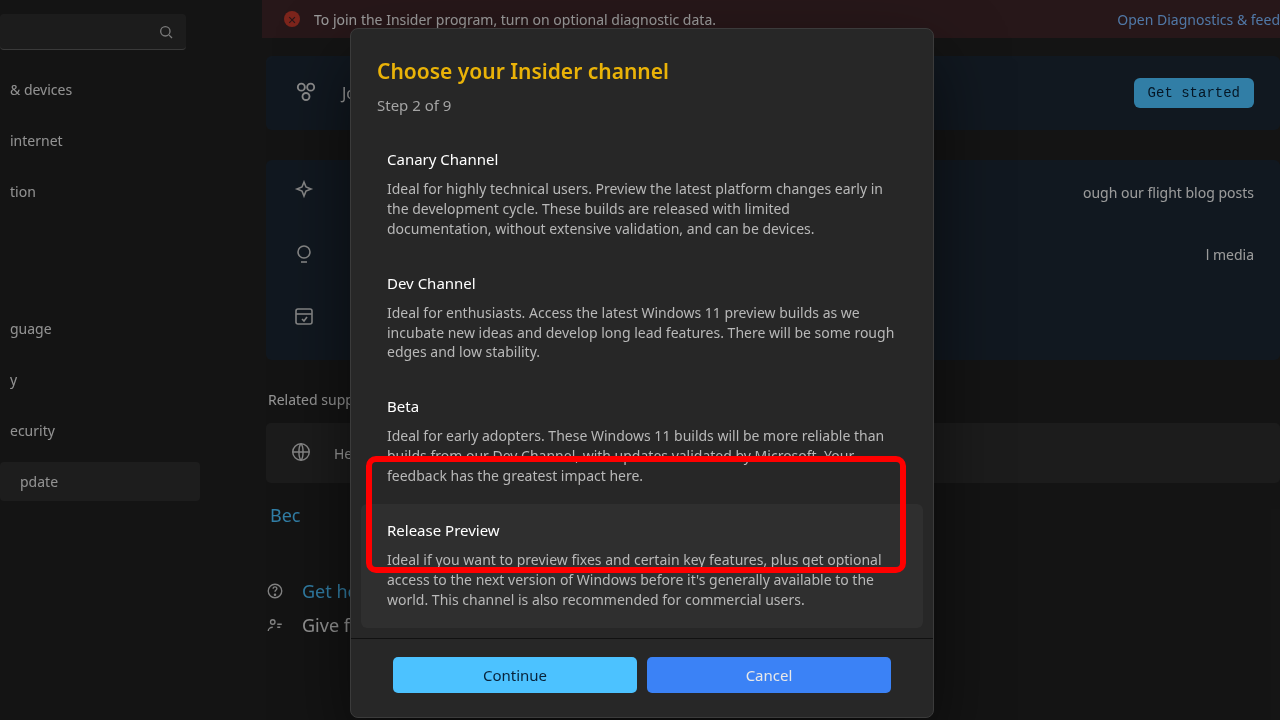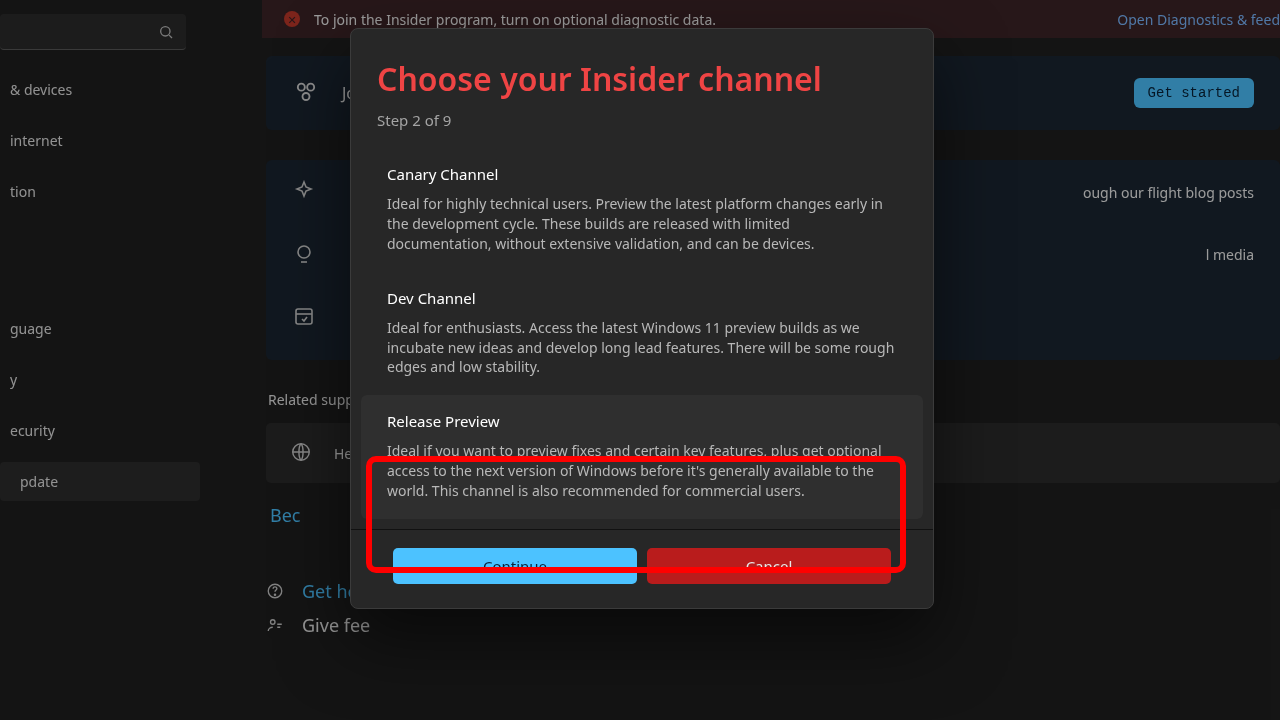--- a/index.html
+++ b/index.html
@@ -70,21 +70,21 @@
   .overlay {
     position: absolute; inset: 0; background: rgba(0,0,0,.35);
   }
   .modal {
     position: absolute; left: 350px; top: 28px; width: 584px;
     background: #272727; border: 1px solid #3b3b3b; border-radius: 8px;
     padding: 28px 0 24px 0;
     box-shadow: 0 30px 70px rgba(0,0,0,.55);
   }
   .modal h1 {
-    font-size: 32px; font-weight: 600; color: #ef4444;
+    font-size: 21px; font-weight: 600; color: #eab308;
     padding: 0 26px 10px 26px;
   }
   .modal .step {
     color: #a4a4a4; font-size: 15px; padding: 0 26px 18px 26px;
   }
   .channel {
     padding: 16px 26px 18px 26px; border-radius: 6px; margin: 0 10px;
   }
   .channel .c-title { font-size: 15px; color: #fff; margin-bottom: 10px; }
   .channel .c-desc { font-size: 14px; color: #b8b8b8; line-height: 1.42; }
@@ -99,21 +99,21 @@
   .footer-sep {
     height: 1px; background: #111; margin: 10px 0 18px 0;
   }
   .btn-row { display: flex; gap: 10px; padding: 0 42px; }
   .btn {
     flex: 1; height: 36px; border-radius: 5px; display: flex;
     align-items: center; justify-content: center; font-size: 15px;
     cursor: default;
   }
   .btn.primary { background: #4cc2ff; color: #08233a; }
-  .btn.secondary { background: #b91c1c; color: #e8e8e8; }
+  .btn.secondary { background: #3b82f6; color: #e8e8e8; }
 
   svg { display: block; }
 </style>
 </head>
 <body>
 
 <div class="sidebar">
   <div class="searchbox">
     <span class="mag">
       <svg width="16" height="16" viewBox="0 0 24 24" fill="none" stroke="currentColor" stroke-width="2">
@@ -229,20 +229,24 @@
   <div class="step">Step 2 of 9</div>
   <div id="channel-list">
       <div class="channel">
         <div class="c-title">Canary Channel</div>
         <div class="c-desc">Ideal for highly technical users. Preview the latest platform changes early in the development cycle. These builds are released with limited documentation, without extensive validation, and can be devices.</div>
       </div>
       <div class="channel">
         <div class="c-title">Dev Channel</div>
         <div class="c-desc">Ideal for enthusiasts. Access the latest Windows 11 preview builds as we incubate new ideas and develop long lead features. There will be some rough edges and low stability.</div>
       </div>
+      <div class="channel">
+        <div class="c-title">Beta</div>
+        <div class="c-desc">Ideal for early adopters. These Windows 11 builds will be more reliable than builds from our Dev Channel, with updates validated by Microsoft. Your feedback has the greatest impact here.</div>
+      </div>
       <div class="channel selected">
         <div class="c-title">Release Preview</div>
         <div class="c-desc">Ideal if you want to preview fixes and certain key features, plus get optional access to the next version of Windows before it's generally available to the world. This channel is also recommended for commercial users.</div>
       </div>
     </div>
   <div class="footer-sep"></div>
   <div class="btn-row">
     <div class="btn primary">Continue</div>
     <div class="btn secondary">Cancel</div>
   </div>

